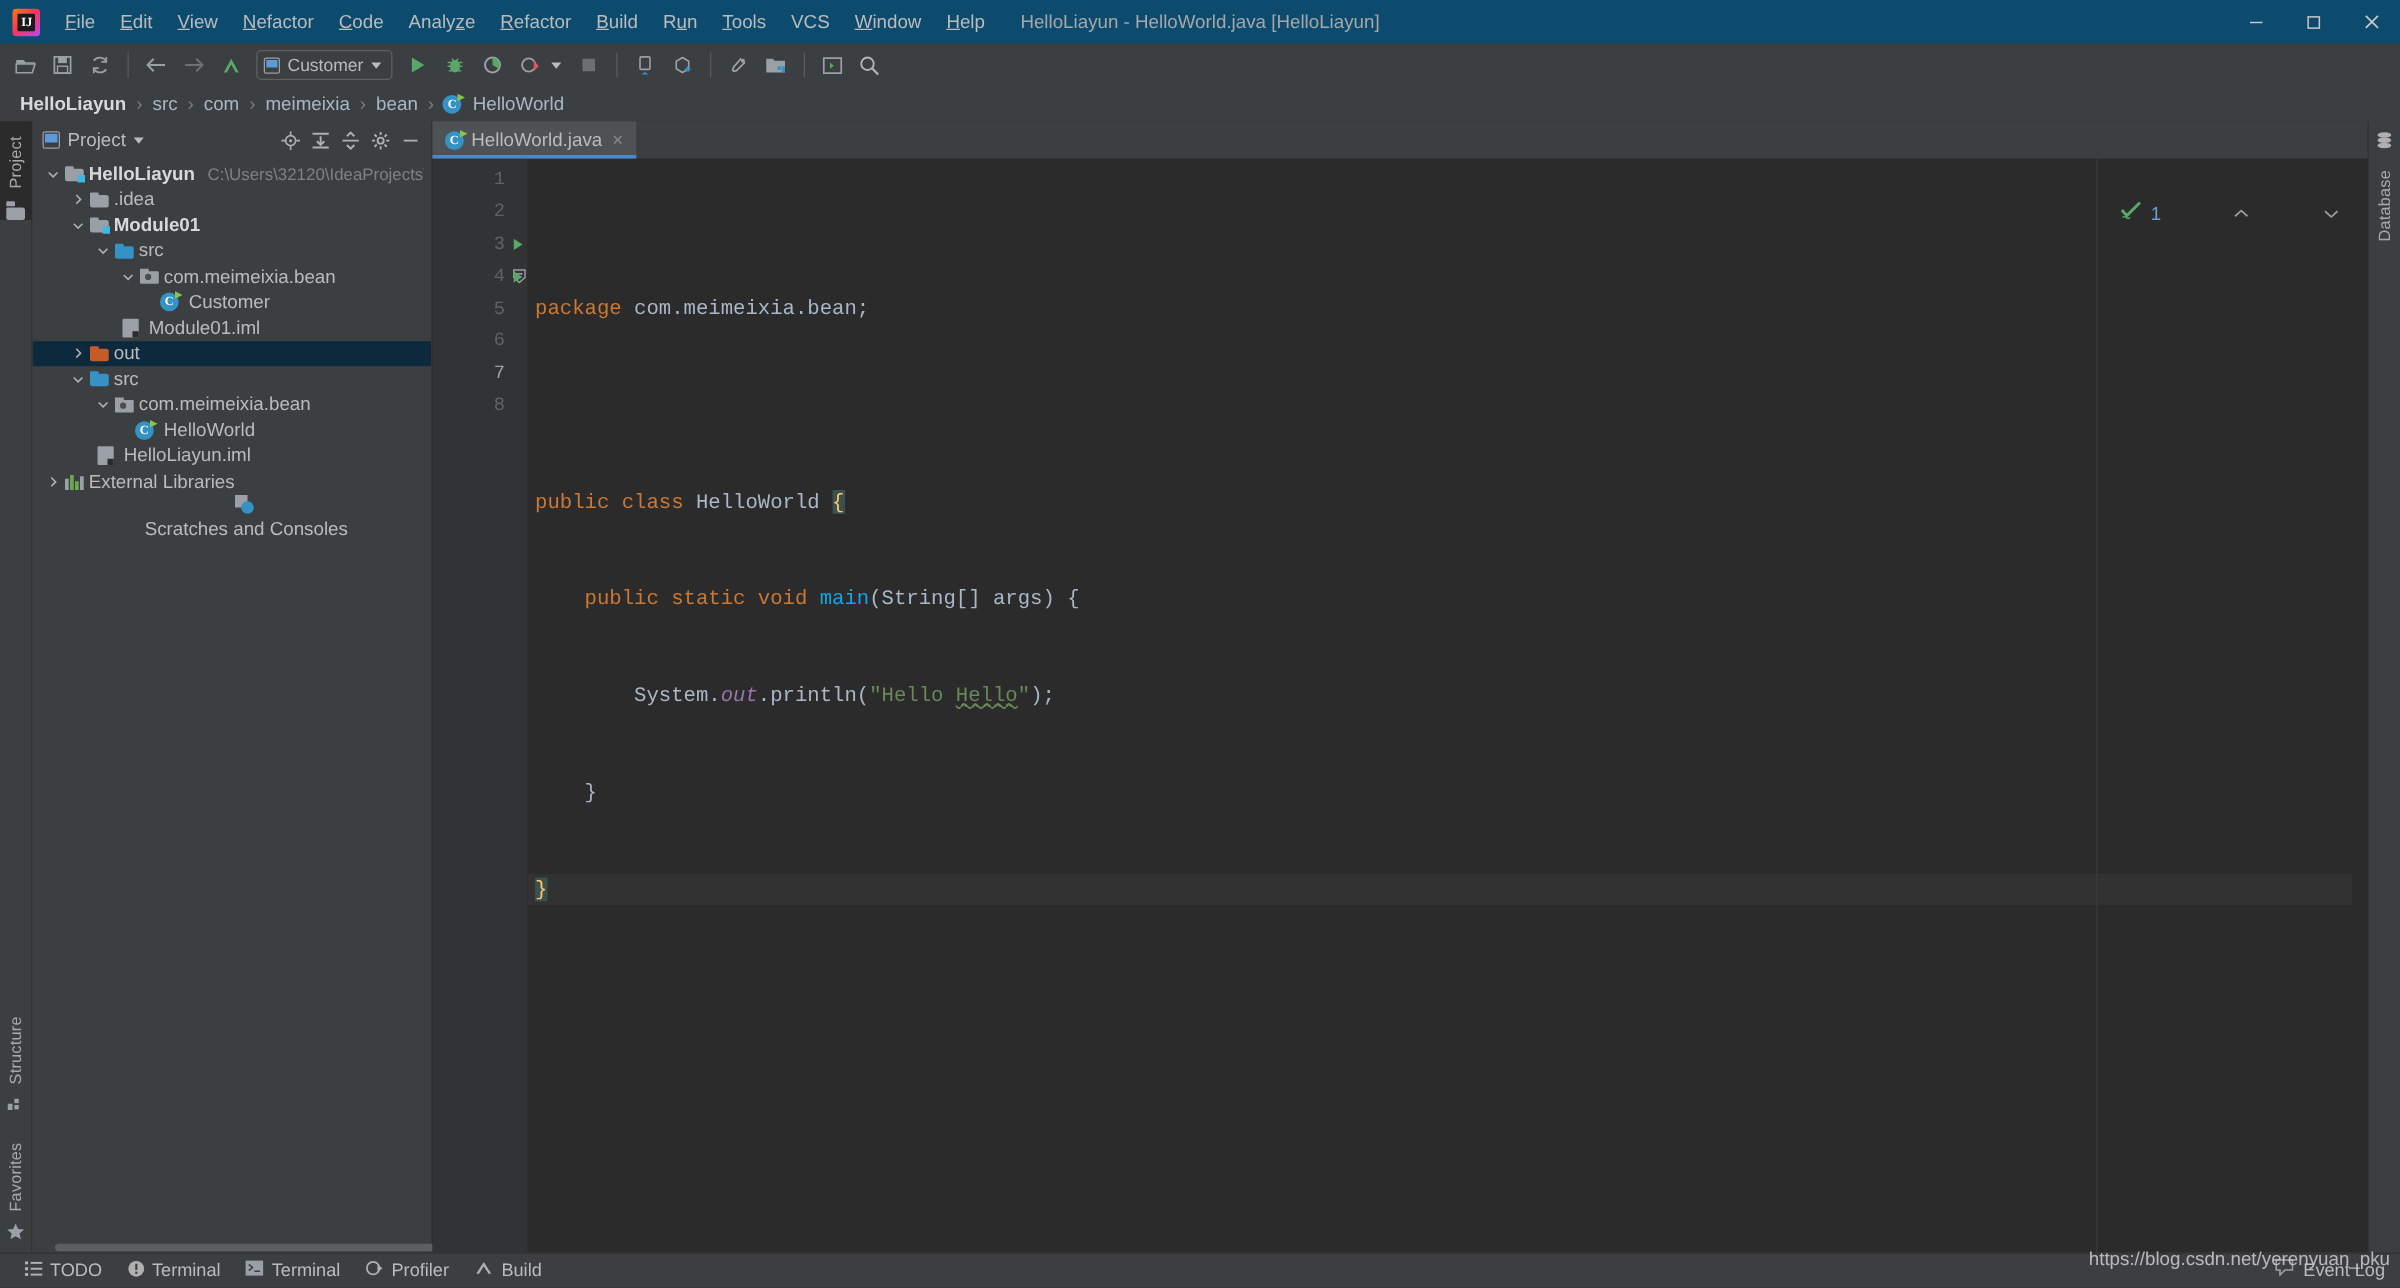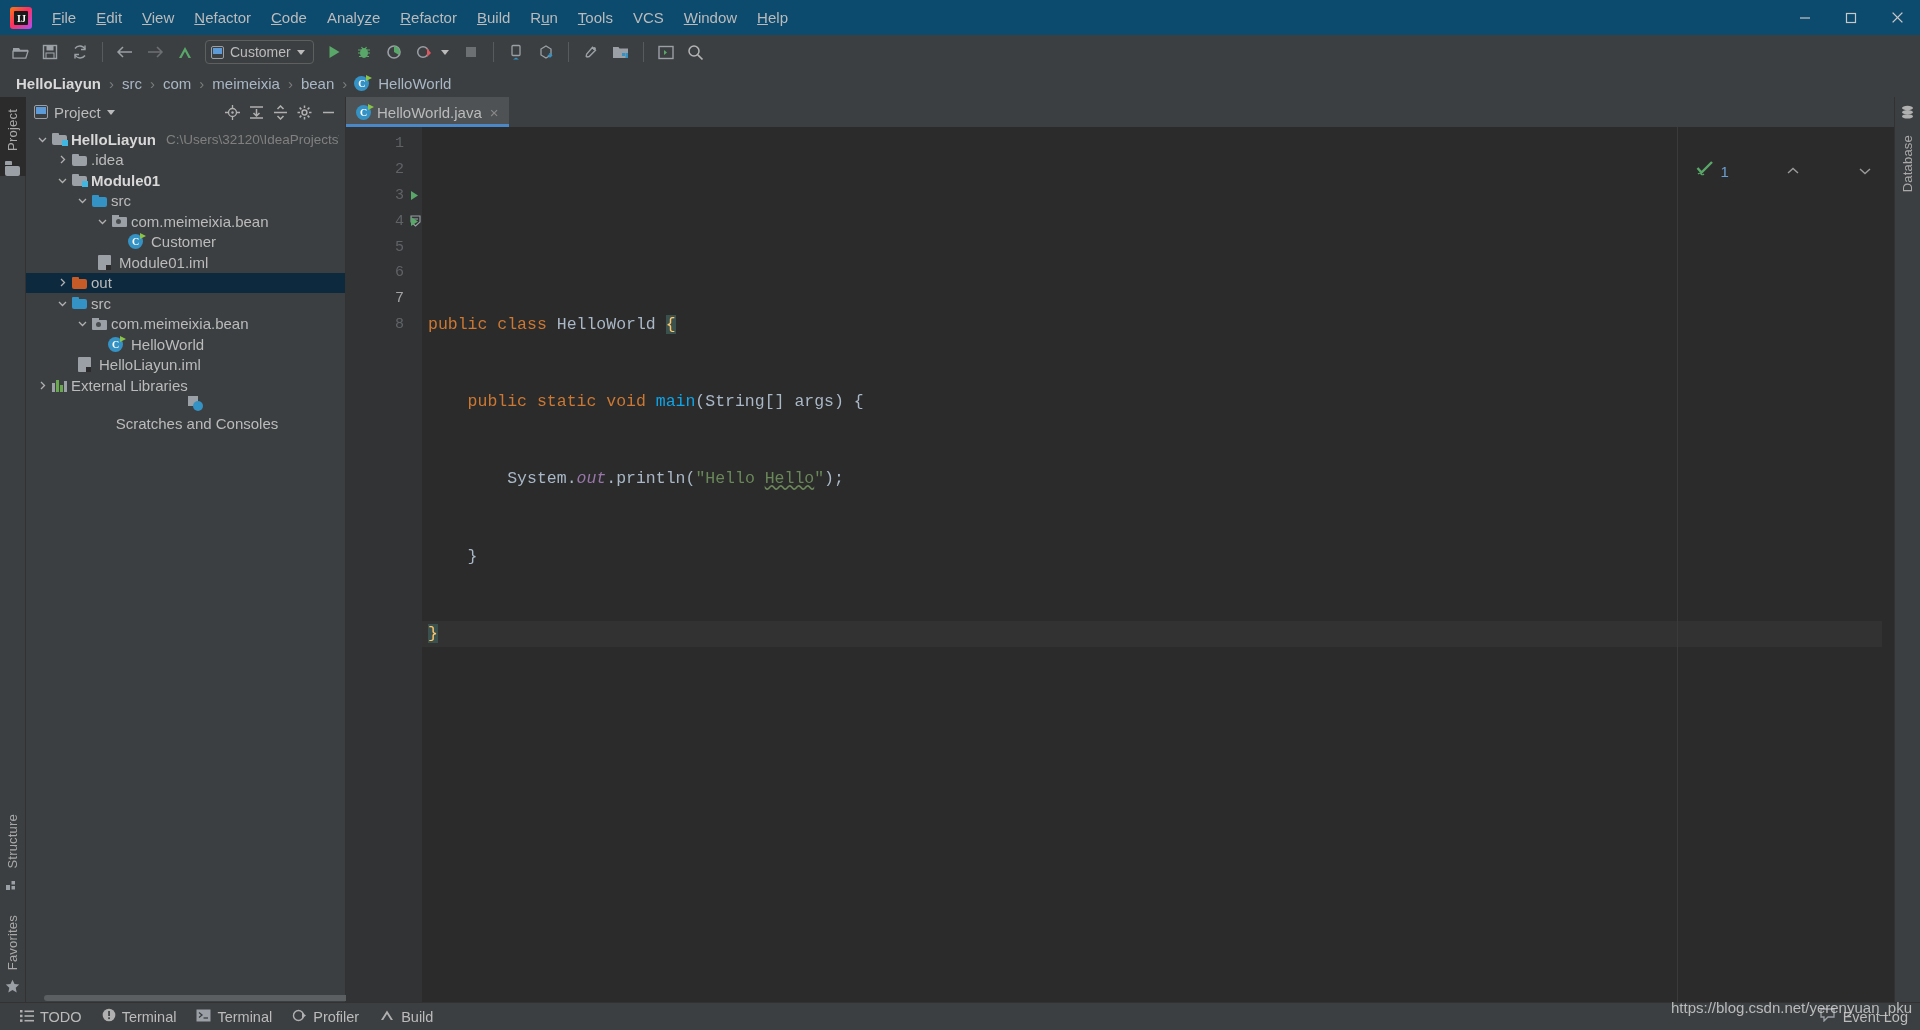--- a/index.html
+++ b/index.html
@@ -200,20 +200,21 @@
     <div class="menu-item"><u>C</u><span>ode</span></div>
     <div class="menu-item"><span>Analy</span><u>z</u><span>e</span></div>
     <div class="menu-item"><u>R</u><span>efactor</span></div>
     <div class="menu-item"><u>B</u><span>uild</span></div>
     <div class="menu-item"><span>R</span><u>u</u><span>n</span></div>
     <div class="menu-item"><u>T</u><span>ools</span></div>
     <div class="menu-item">VCS</div>
     <div class="menu-item"><u>W</u><span>indow</span></div>
     <div class="menu-item"><u>H</u><span>elp</span></div>
 
+    <div class="win-title">HelloLiayun - HelloWorld.java [HelloLiayun]</div>
 
     <div class="win-btns">
       <div class="win-btn">
         <svg width="12" height="12" viewBox="0 0 12 12">
             <line x1="1" y1="6" x2="11" y2="6" stroke="#c8c8c8" stroke-width="1.2"></line>
           </svg>
       </div>
       <div class="win-btn">
         <svg width="12" height="12" viewBox="0 0 12 12">
             <rect x="1.5" y="1.5" width="9" height="9" fill="none" stroke="#c8c8c8" stroke-width="1.2"></rect>
@@ -644,20 +645,21 @@
           </div>
           <div class="fold"></div>
           <div class="fold"></div>
           <div class="fold"></div>
           <div class="fold"></div>
         </div>
 
         <div class="codearea">
           <div class="rightmargin"></div>
 
+          <div class="cline"><span class="kw">package</span><span> com.meimeixia.bean;</span></div>
           <div class="cline"> </div>
           <div class="cline"><span class="kw">public class </span><span class="cls">HelloWorld </span><span class="brace-hl">{</span></div>
           <div class="cline">    <span class="kw">public static void </span><span class="fn">main</span><span>(String[] args) {</span></div>
           <div class="cline">        <span>System.</span><span class="stat">out</span><span>.println(</span><span class="str">"Hello </span><span class="str spell">Hello</span><span class="str">"</span><span>);</span></div>
           <div class="cline">    <span>}</span></div>
           <div class="cline cur"><span class="brace-hl">}</span></div>
           <div class="cline"> </div>
 
           <div class="insp">
             <span>

